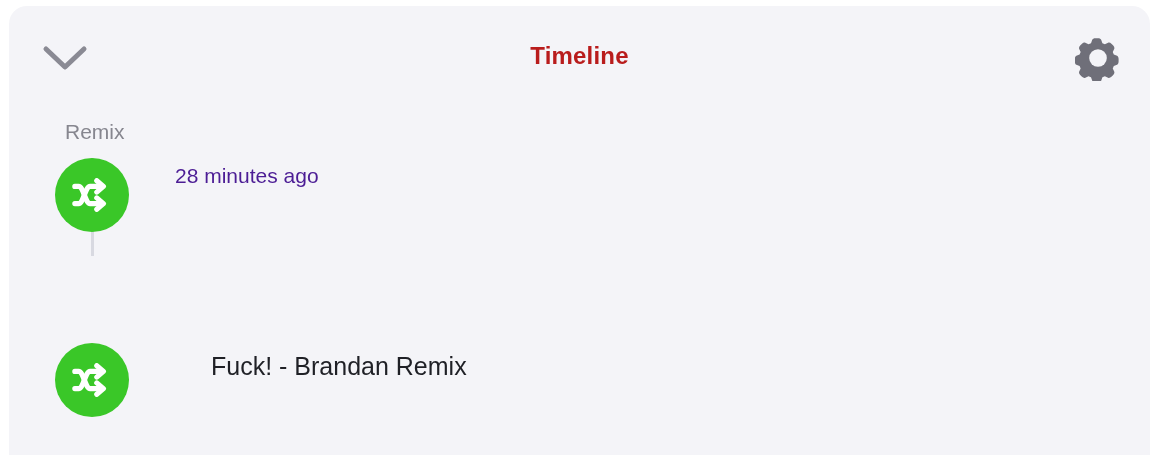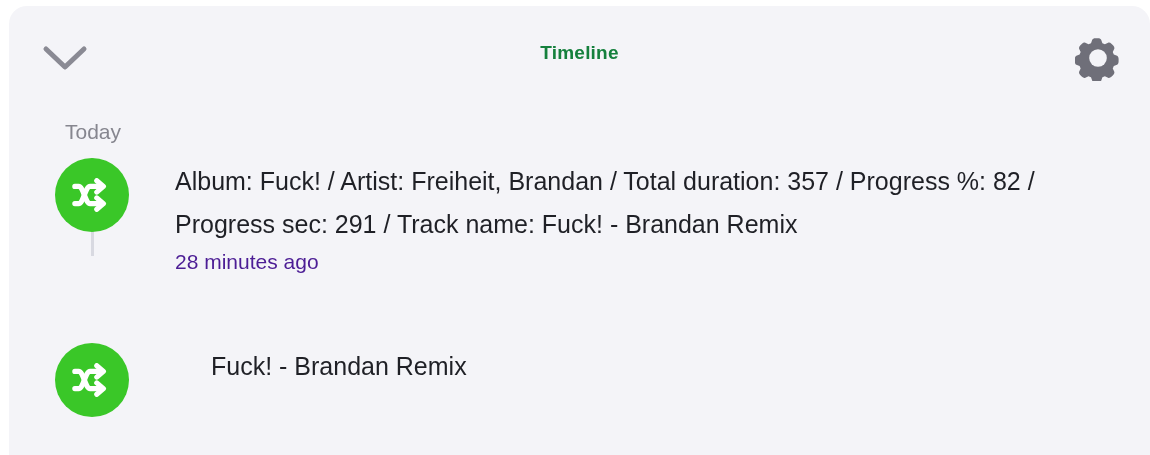--- a/index.html
+++ b/index.html
@@ -30,23 +30,23 @@
   .card-header {
     position: relative;
     height: 104px;
   }
   .header-title {
     position: absolute;
     left: 0;
     right: 0;
     top: 36px;
     text-align: center;
-    font-size: 19px;
+    font-size: 24px;
     font-weight: bold;
-    color: #15803d;
+    color: #b91c1c;
     letter-spacing: 0.2px;
   }
   .collapse-button {
     position: absolute;
     left: 23px;
     top: 26px;
     width: 66px;
     height: 56px;
     display: flex;
     align-items: center;
@@ -165,38 +165,37 @@
                    c-1 .5-2.4.1-3.5-1 l-1.9-1.9 c-1.1-1.1-1.5-2.5-1-3.5 l1.5-3.3-1.1-2.6-3.4-1.2
                    c-1-.4-1.6-1.8-1.6-3.4 v-2.7 c0-1.6.6-3 1.6-3.4 l3.4-1.2 1.1-2.6-1.5-3.3
                    c-.5-1-.1-2.4 1-3.5 l1.9-1.9 c1.1-1.1 2.5-1.5 3.5-1 l3.3 1.5 2.6-1.1 1.2-3.4
                    c.4-1 1.8-1.6 3.4-1.6 z"></path>
           <circle cx="24" cy="24" r="9.2" fill="#f4f4f8"></circle>
         </svg>
       </span>
     </div>
   </div>
 
-  <div class="day-label">Today</div>
+  <div class="day-label">Remix</div>
 
   <div class="timeline-list">
 
     <div class="timeline-entry entry-1">
       <div class="entry-rail">
         <div class="rail-line"></div>
         <div class="entry-icon">
           <svg width="42" height="34" viewBox="0 0 44 34" fill="none" stroke="#ffffff" stroke-width="5.4" stroke-linecap="round" stroke-linejoin="round">
             <path d="M4 8 h4 c5 0 7 18 12 18 h9"></path>
             <path d="M4 26 h4 c5 0 7-18 12-18 h9"></path>
             <path d="M27 2 l7 6 -7 6" fill="none"></path>
             <path d="M27 20 l7 6 -7 6" fill="none"></path>
           </svg>
         </div>
       </div>
       <div class="entry-body">
-        <div class="entry-text">Album: Fuck! / Artist: Freiheit, Brandan / Total duration: 357 / Progress %: 82 / Progress sec: 291 / Track name: Fuck! - Brandan Remix</div>
         <div class="entry-time">28 minutes ago</div>
       </div>
     </div>
 
     <div class="timeline-entry entry-2">
       <div class="entry-rail">
         <div class="entry-icon">
           <svg width="42" height="34" viewBox="0 0 44 34" fill="none" stroke="#ffffff" stroke-width="5.4" stroke-linecap="round" stroke-linejoin="round">
             <path d="M4 8 h4 c5 0 7 18 12 18 h9"></path>
             <path d="M4 26 h4 c5 0 7-18 12-18 h9"></path>

